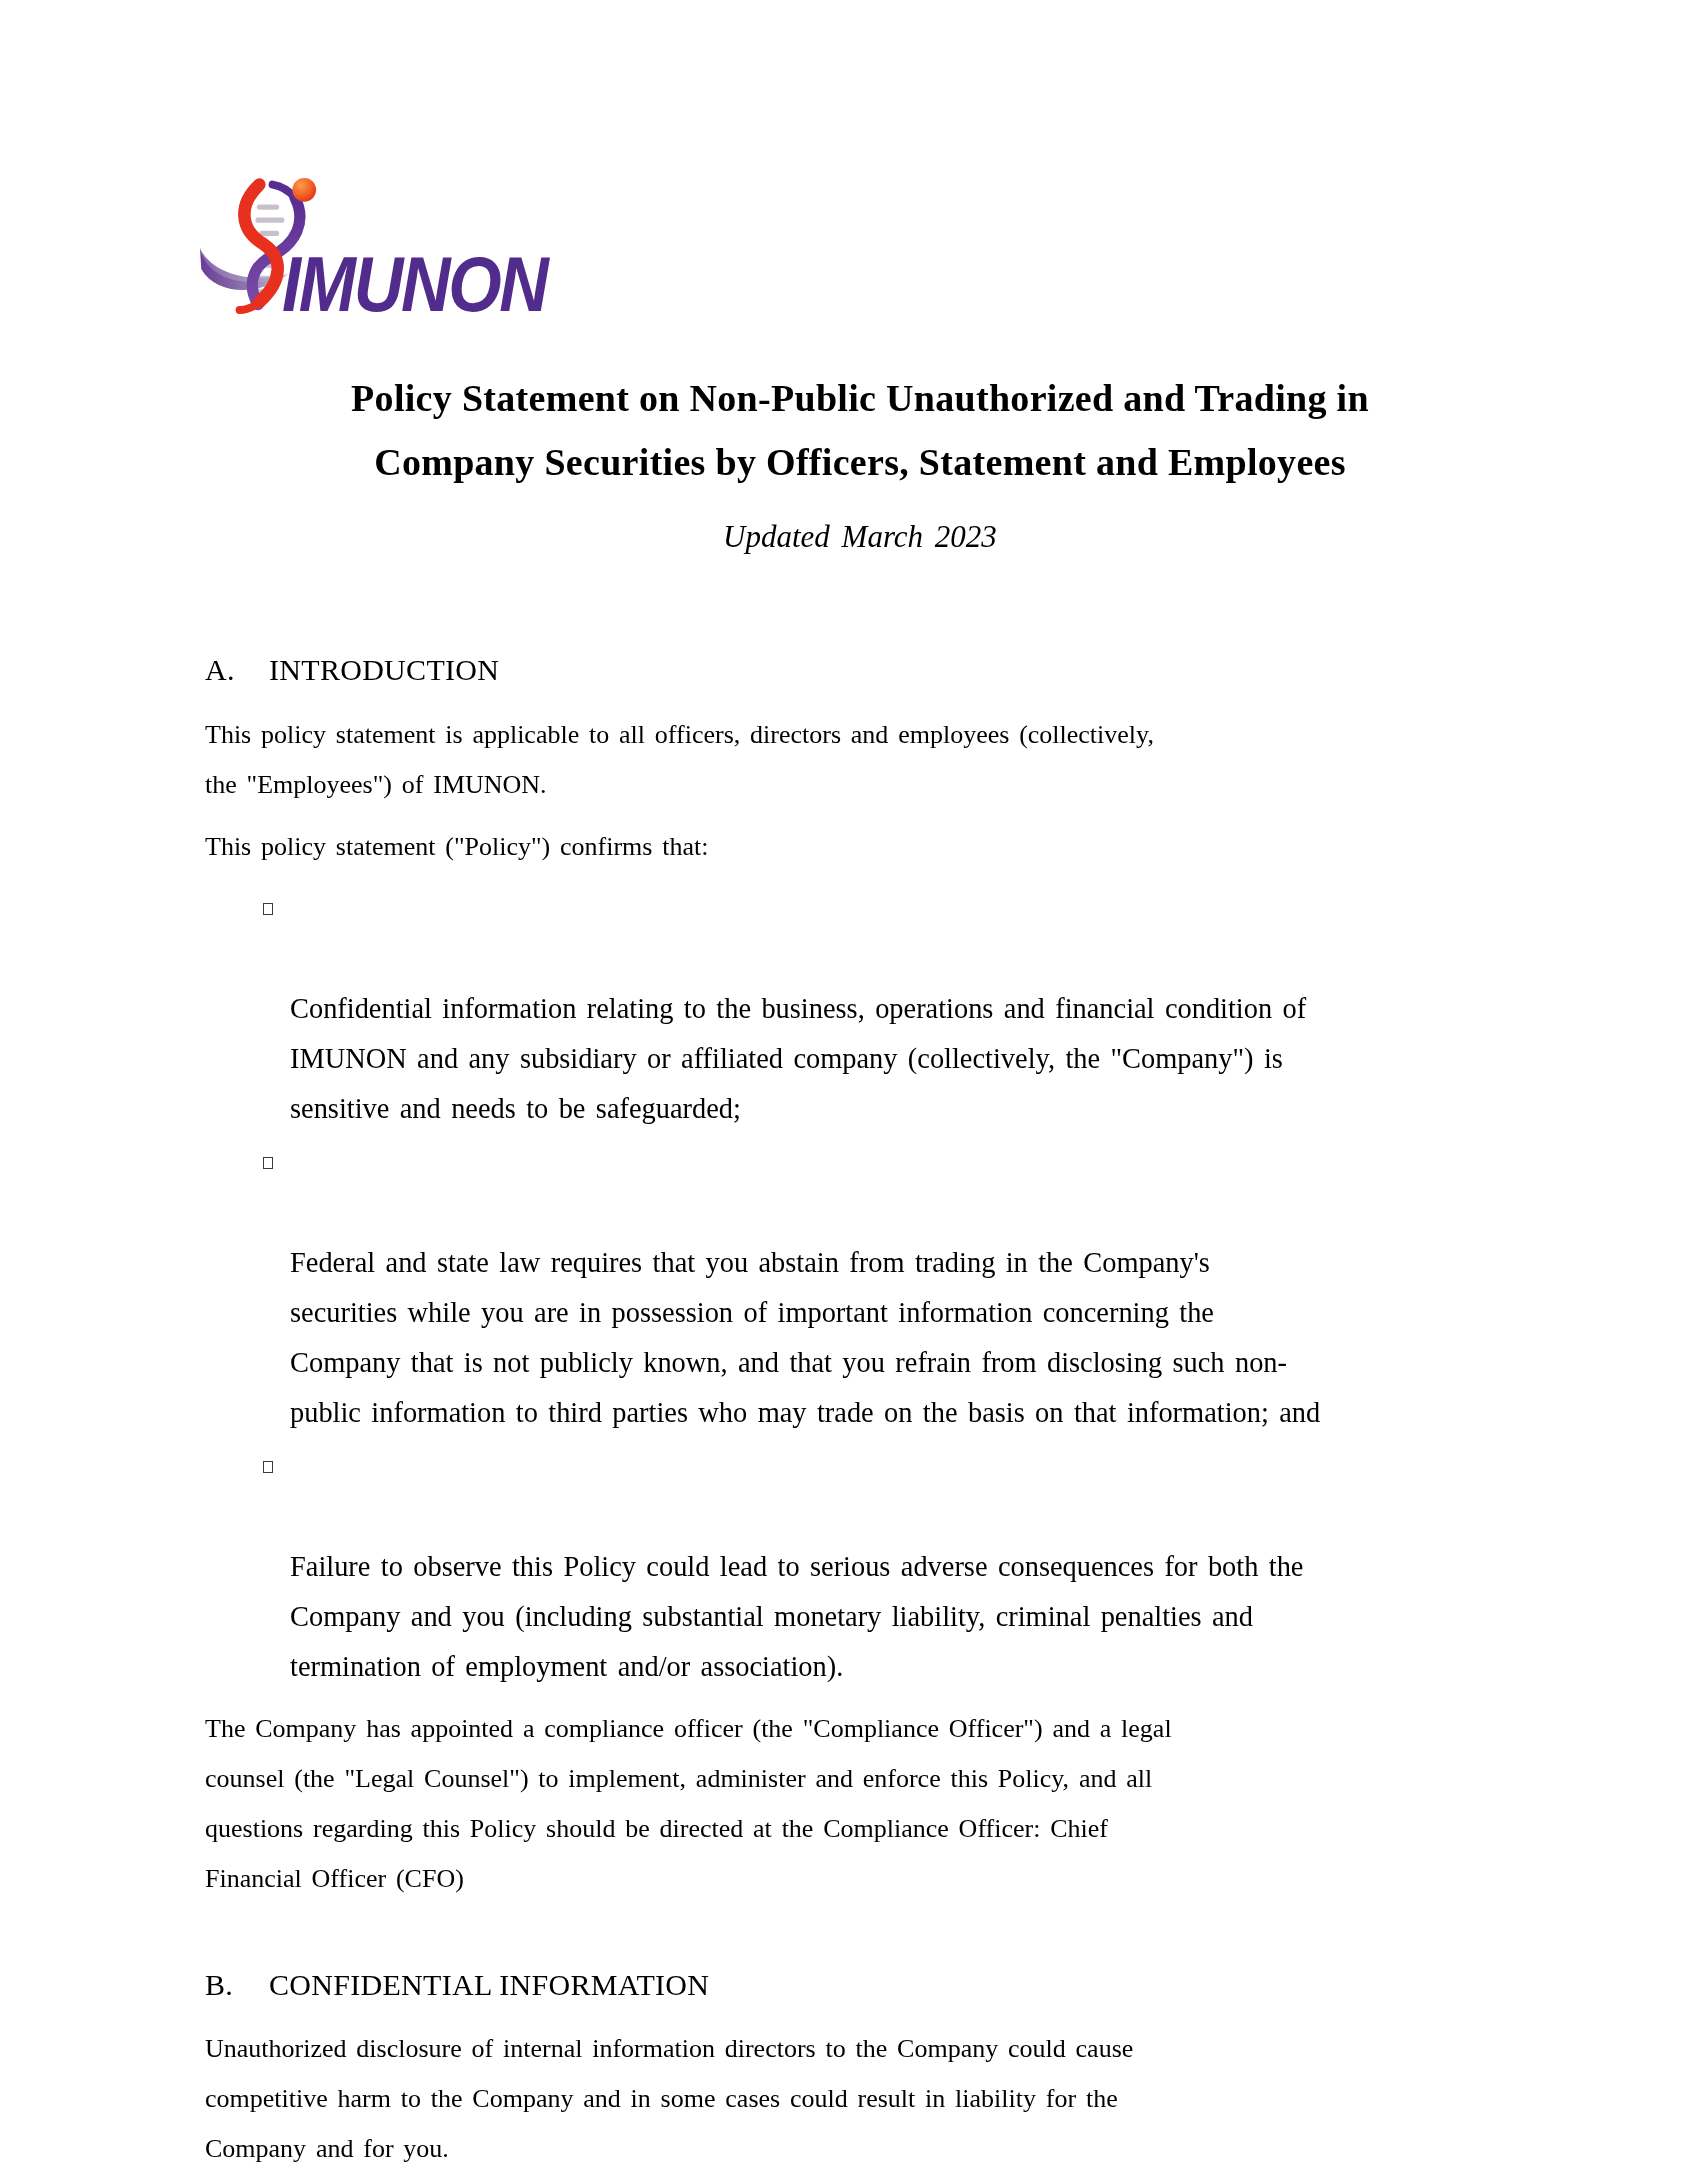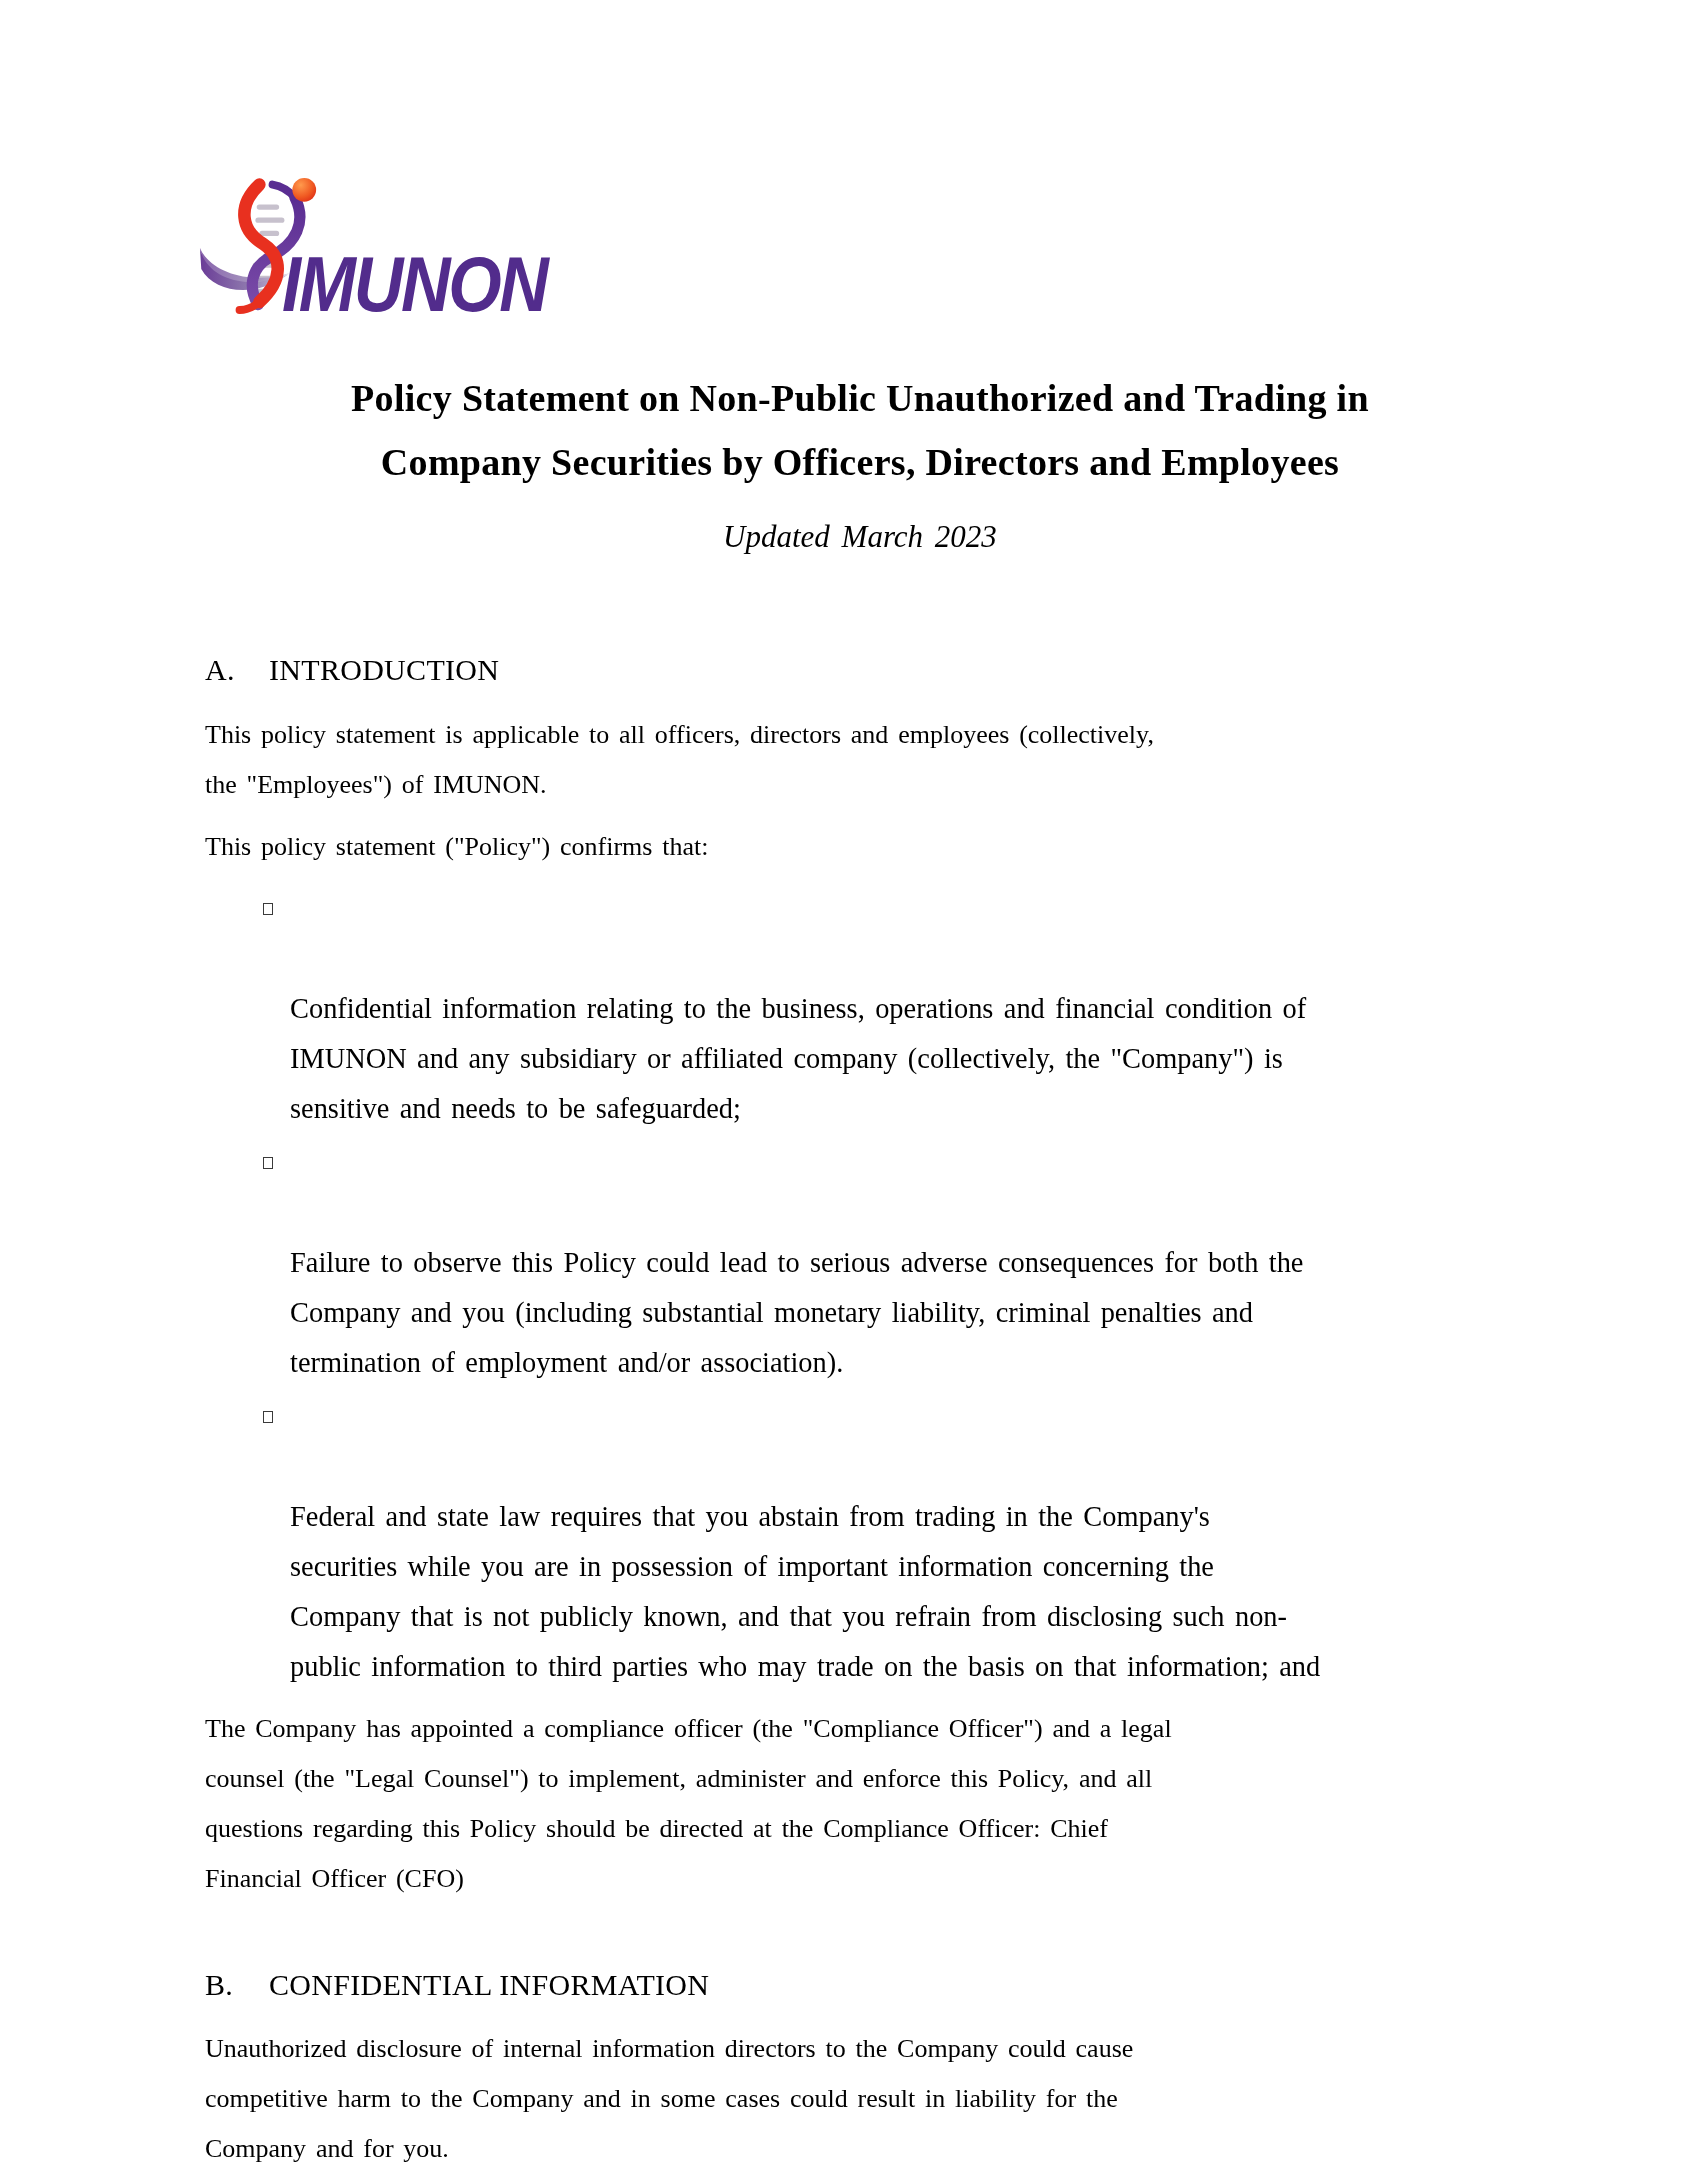--- a/index.html
+++ b/index.html
@@ -101,21 +101,21 @@
       <path d="M96 22 C 62 54, 68 92, 102 112 C 132 132, 132 168, 96 200" fill="none" stroke="#E8301F" stroke-width="19" stroke-linecap="round"></path>
       <path d="M96 200 C 86 208, 76 212, 66 212" fill="none" stroke="#E8301F" stroke-width="12" stroke-linecap="round"></path>
 
       <circle cx="164" cy="30" r="18" fill="url(#ballGrad)"></circle>
     </svg>
     <span class="wordmark">IMUNON</span>
   </header>
 
   <h1 class="doc-title">
     <span>Policy Statement on Non-Public Unauthorized and Trading in</span>
-    <span>Company Securities by Officers, Directors and Employees</span>
+    <span>Company Securities by Officers, Statement and Employees</span>
   </h1>
 
   <p class="doc-subtitle">Updated March 2023</p>
 
   <section>
     <h2 class="sec sec-a">
       <span class="sec-letter">A.</span><span>INTRODUCTION</span>
     </h2>
 
     <p class="body-par">This policy statement is applicable to all officers, directors and employees (collectively,
@@ -124,30 +124,30 @@
 
     <ul class="square-list">
       <li>
         <span class="sq"></span>
         <span>Confidential information relating to the business, operations and financial condition of
 IMUNON and any subsidiary or affiliated company (collectively, the "Company") is
 sensitive and needs to be safeguarded;</span>
       </li>
       <li>
         <span class="sq"></span>
-        <span>Failure to observe this Policy could lead to serious adverse consequences for both the
-Company and you (including substantial monetary liability, criminal penalties and
-termination of employment and/or association).</span>
-      </li>
-      <li>
-        <span class="sq"></span>
         <span>Federal and state law requires that you abstain from trading in the Company's
 securities while you are in possession of important information concerning the
 Company that is not publicly known, and that you refrain from disclosing such non-
 public information to third parties who may trade on the basis on that information; and</span>
+      </li>
+      <li>
+        <span class="sq"></span>
+        <span>Failure to observe this Policy could lead to serious adverse consequences for both the
+Company and you (including substantial monetary liability, criminal penalties and
+termination of employment and/or association).</span>
       </li>
     </ul>
 
     <p class="body-par">The Company has appointed a compliance officer (the "Compliance Officer") and a legal
 counsel (the "Legal Counsel") to implement, administer and enforce this Policy, and all
 questions regarding this Policy should be directed at the Compliance Officer: Chief
 Financial Officer (CFO)</p>
   </section>
 
   <section>

